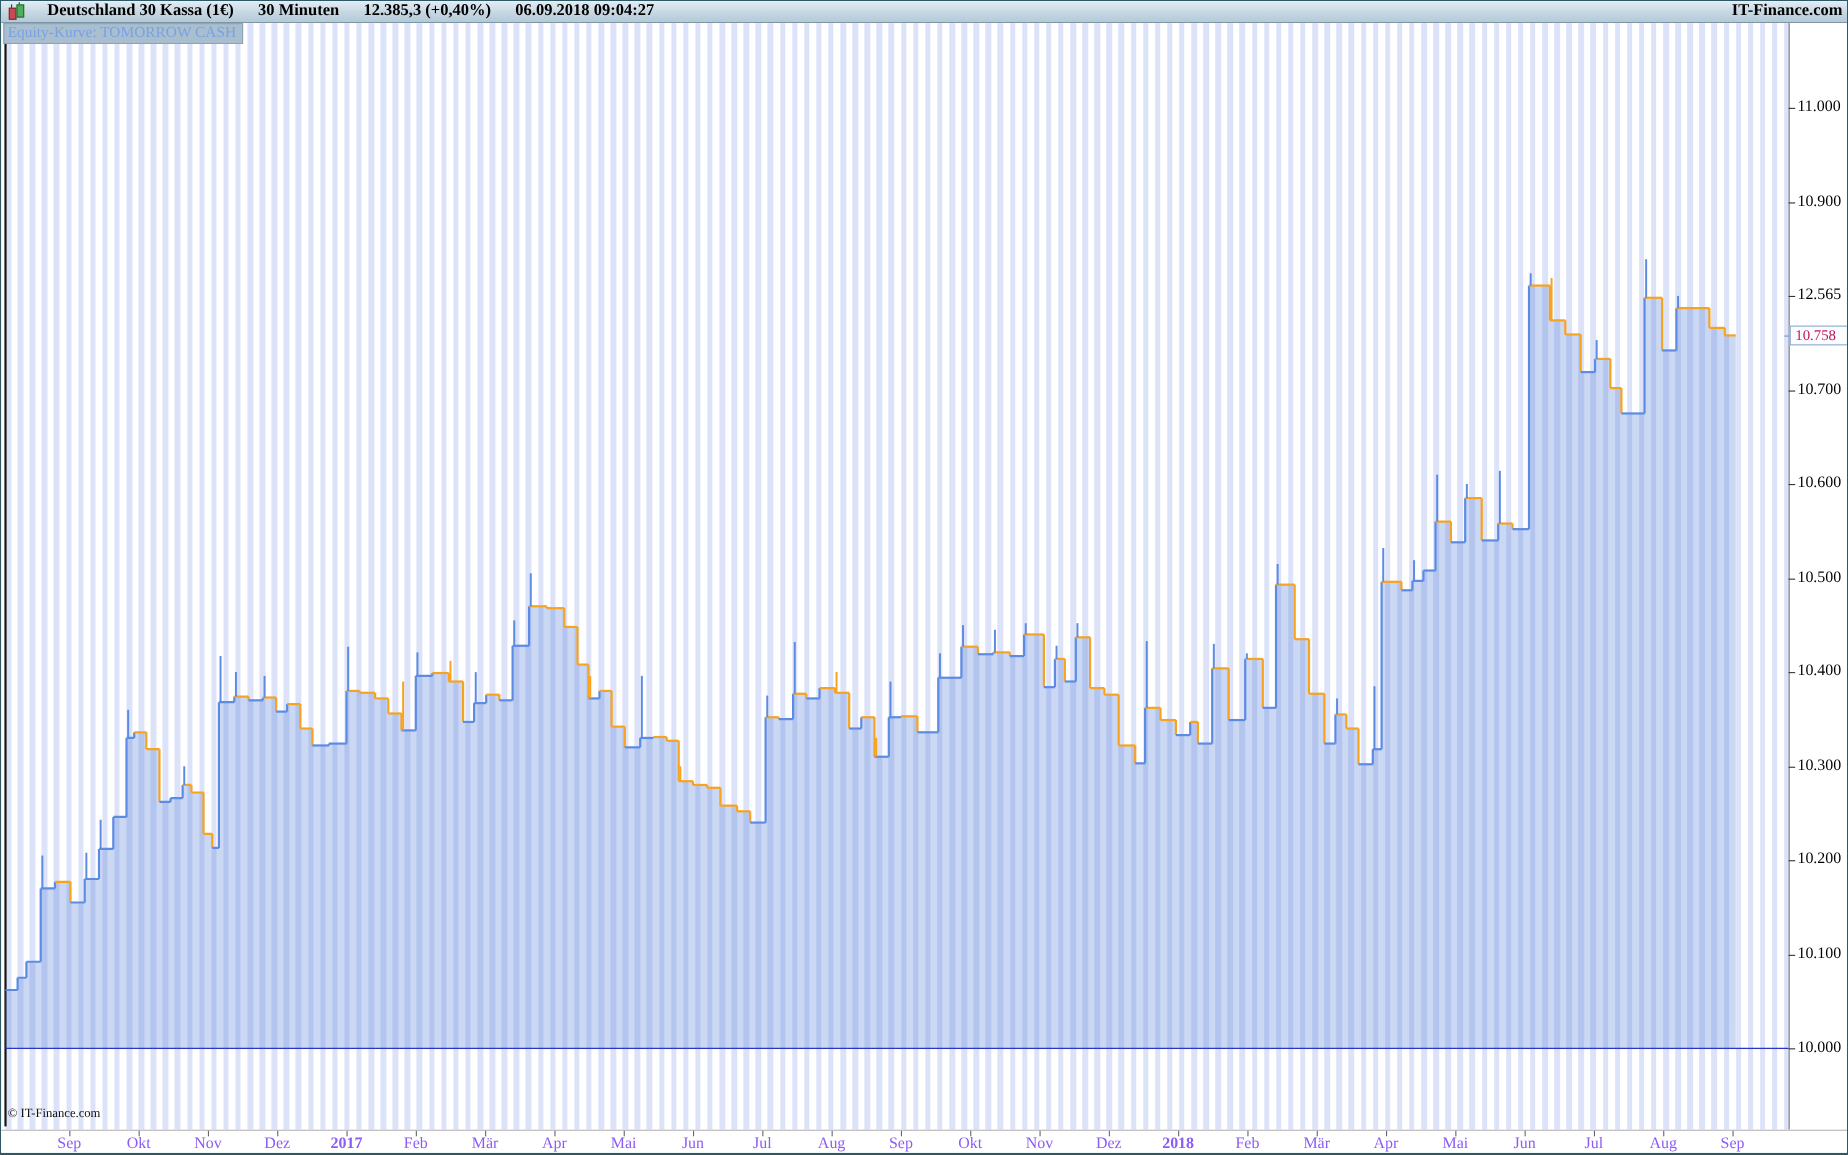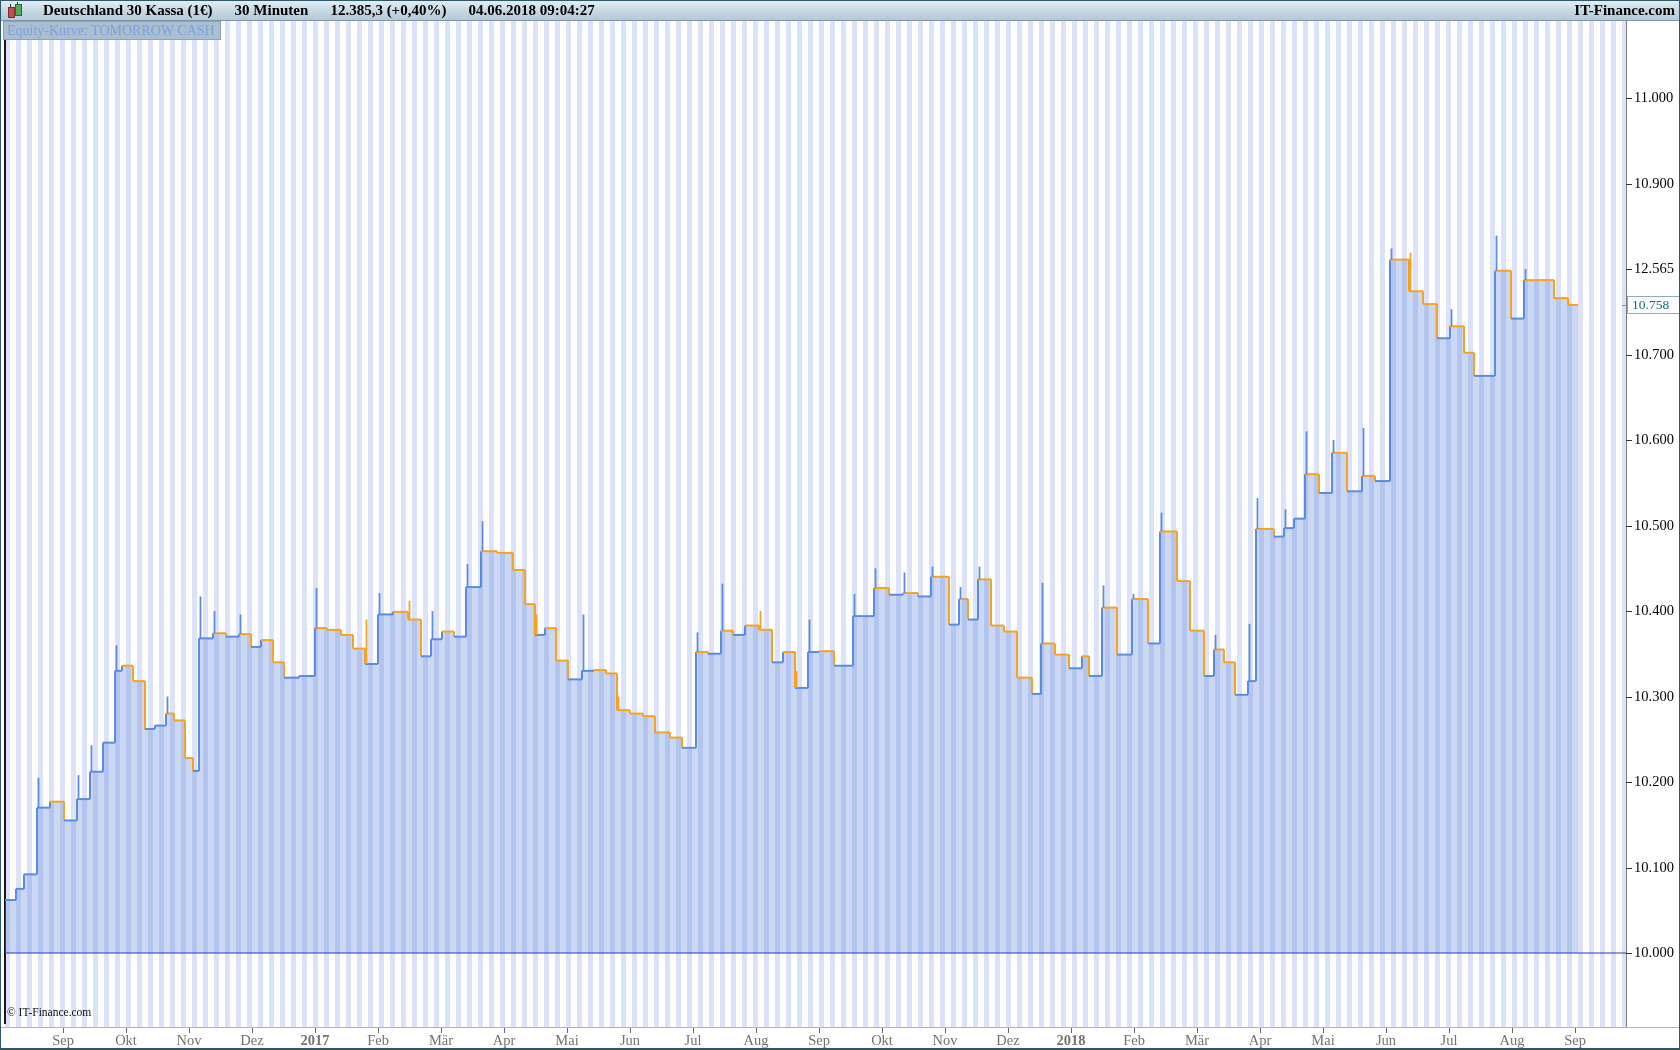--- a/index.html
+++ b/index.html
@@ -25,48 +25,48 @@
   #leftline{position:absolute;left:3px;top:20px;width:2px;height:1003px;background:#161616;}
   #equity-label{position:absolute;left:2px;top:20px;height:15px;padding:1px 5px 1px 3px;
     background:#a9bfd0;border:1px solid #8ba3b5;color:#79a2e2;font-size:14px;line-height:15px;
     white-space:nowrap;z-index:5;}
   svg{position:absolute;left:0;top:20px;}
   .ylab{position:absolute;left:1633px;font-size:14.5px;color:#000;transform:translateY(-53%);white-space:nowrap;}
   .ylab.bold{font-weight:normal;}
   .ytick{position:absolute;left:1625px;width:6px;height:1px;background:#333;}
   
   #curbox{position:absolute;left:1626px;width:53px;height:18px;box-sizing:border-box;
-    border:1px solid #8ca9cc;background:#fbfdff;color:#0f766e;font-size:13.5px;
+    border:1px solid #8ca9cc;background:#fbfdff;color:#be185d;font-size:13.5px;
     line-height:16px;padding-left:4px;z-index:6;}
   #curtick{position:absolute;left:1621px;width:5px;height:1px;background:#6f97d6;z-index:6;}
   
   #xaxis{position:absolute;left:0;top:1026px;width:1680px;height:22px;background:#fff;
     border-top:1px solid #b5b5b5;}
   .xtick{position:absolute;top:0;width:1px;height:5px;background:#666;}
-  .xlab{position:absolute;top:4px;font-size:14.5px;color:#737373;transform:translateX(-50%);white-space:nowrap;}
+  .xlab{position:absolute;top:4px;font-size:14.5px;color:#8b5cf6;transform:translateX(-50%);white-space:nowrap;}
   .xlab.bold{font-weight:bold;}
   #copyright{position:absolute;left:6px;top:1005px;font-size:11.5px;color:#111;z-index:5;}
 </style>
 </head>
 <body>
 
 <div id="window">
 
   <div id="titlebar">
     <div id="tb-left">
       <div id="candles">
         <div class="wick" style="left:5px;top:3px;height:14px;"></div>
         <div class="candle" style="left:3px;top:6px;width:5px;height:9px;background:#c84a52;border:1px solid #7c2e33;"></div>
         <div class="wick" style="left:12px;top:1px;height:14px;"></div>
         <div class="candle" style="left:10px;top:3px;width:5px;height:10px;background:#4fae5c;border:1px solid #2c6b36;"></div>
       </div>
       <span class="tb-text">Deutschland 30 Kassa (1€)</span>
       <span class="tb-text">30 Minuten</span>
       <span class="tb-text">12.385,3 (+0,40%)</span>
-      <span class="tb-text">04.06.2018 09:04:27</span>
+      <span class="tb-text">06.09.2018 09:04:27</span>
     </div>
     <span class="tb-text" id="tb-brand">IT-Finance.com</span>
   </div>
 
   <div id="pane"></div>
   <div id="leftline"></div>
   <svg id="chart-svg" width="1626" height="1006">
       <path d="M 4 932 L 4 878.99 L 4 878.99 L 15 878.99 L 15 867.875 L 23 867.875 L 23 853.34 L 36 853.34 L 36 786.65 L 49 786.65 L 49 780.665 L 63 780.665 L 63 799.475 L 76 799.475 L 76 778.1 L 89 778.1 L 89 750.74 L 102 750.74 L 102 721.67 L 114 721.67 L 114 649.85 L 121 649.85 L 121 644.72 L 132 644.72 L 132 660.11 L 144 660.11 L 144 707.99 L 154 707.99 L 154 704.5699999999999 L 165 704.5699999999999 L 165 692.6 L 173 692.6 L 173 699.4399999999999 L 184 699.4399999999999 L 184 737.06 L 192 737.06 L 192 749.885 L 198 749.885 L 198 617.36 L 212 617.36 L 212 612.23 L 225 612.23 L 225 615.65 L 238 615.65 L 238 613.085 L 250 613.085 L 250 625.91 L 260 625.91 L 260 619.0699999999999 L 272 619.0699999999999 L 272 641.3 L 283 641.3 L 283 656.6899999999999 L 298 656.6899999999999 L 298 654.98 L 314 654.98 L 314 607.1 L 326 607.1 L 326 608.81 L 340 608.81 L 340 613.9399999999999 L 352 613.9399999999999 L 352 627.62 L 364 627.62 L 364 643.01 L 377 643.01 L 377 593.42 L 392 593.42 L 392 590.855 L 407 590.855 L 407 598.55 L 420 598.55 L 420 635.3149999999999 L 430 635.3149999999999 L 430 618.215 L 441 618.215 L 441 610.52 L 453 610.52 L 453 615.65 L 465 615.65 L 465 566.06 L 480 566.06 L 480 530.15 L 496 530.15 L 496 531.86 L 512 531.86 L 512 548.96 L 524 548.96 L 524 583.16 L 534 583.16 L 534 613.9399999999999 L 544 613.9399999999999 L 544 607.1 L 555 607.1 L 555 639.59 L 567 639.59 L 567 658.4 L 581 658.4 L 581 649.85 L 593 649.85 L 593 648.995 L 605 648.995 L 605 652.415 L 616 652.415 L 616 689.18 L 629 689.18 L 629 692.6 L 642 692.6 L 642 695.165 L 654 695.165 L 654 711.41 L 669 711.41 L 669 716.54 L 681 716.54 L 681 726.8 L 695 726.8 L 695 631.04 L 707 631.04 L 707 632.75 L 720 632.75 L 720 609.665 L 732 609.665 L 732 613.9399999999999 L 744 613.9399999999999 L 744 604.535 L 758 604.535 L 758 608.81 L 771 608.81 L 771 641.3 L 782 641.3 L 782 631.04 L 794 631.04 L 794 666.9499999999999 L 807 666.9499999999999 L 807 631.04 L 818 631.04 L 818 630.185 L 833 630.185 L 833 644.72 L 852 644.72 L 852 595.13 L 873 595.13 L 873 566.915 L 888 566.915 L 888 573.755 L 902 573.755 L 902 572.0450000000001 L 917 572.0450000000001 L 917 575.4649999999999 L 930 575.4649999999999 L 930 555.8 L 948 555.8 L 948 603.68 L 958 603.68 L 958 578.03 L 967 578.03 L 967 598.55 L 977 598.55 L 977 558.365 L 990 558.365 L 990 604.535 L 1003 604.535 L 1003 610.52 L 1016 610.52 L 1016 656.6899999999999 L 1031 656.6899999999999 L 1031 672.935 L 1040 672.935 L 1040 622.49 L 1054 622.49 L 1054 633.605 L 1068 633.605 L 1068 647.285 L 1081 647.285 L 1081 635.3149999999999 L 1088 635.3149999999999 L 1088 654.98 L 1101 654.98 L 1101 586.5799999999999 L 1116 586.5799999999999 L 1116 633.605 L 1131 633.605 L 1131 578.03 L 1147 578.03 L 1147 622.49 L 1159 622.49 L 1159 510.485 L 1176 510.485 L 1176 560.075 L 1189 560.075 L 1189 609.665 L 1203 609.665 L 1203 654.98 L 1213 654.98 L 1213 628.475 L 1223 628.475 L 1223 641.3 L 1234 641.3 L 1234 673.79 L 1247 673.79 L 1247 660.11 L 1255 660.11 L 1255 507.9200000000001 L 1273 507.9200000000001 L 1273 515.615 L 1283 515.615 L 1283 507.06500000000005 L 1293 507.06500000000005 L 1293 497.65999999999997 L 1304 497.65999999999997 L 1304 453.2 L 1318 453.2 L 1318 472.01 L 1331 472.01 L 1331 431.825 L 1346 431.825 L 1346 470.3 L 1361 470.3 L 1361 454.90999999999997 L 1374 454.90999999999997 L 1374 460.03999999999996 L 1389 460.03999999999996 L 1389 238.59500000000003 L 1408 238.59500000000003 L 1408 270.23 L 1422 270.23 L 1422 283.055 L 1436 283.055 L 1436 317.255 L 1449 317.255 L 1449 305.28499999999997 L 1463 305.28499999999997 L 1463 331.78999999999996 L 1473 331.78999999999996 L 1473 354.875 L 1494 354.875 L 1494 249.71000000000004 L 1510 249.71000000000004 L 1510 297.59000000000003 L 1523 297.59000000000003 L 1523 259.115 L 1553 259.115 L 1553 277.07 L 1567 277.07 L 1567 283.90999999999997 L 1577 283.90999999999997 L 1577 932 Z" fill="rgba(90,130,220,0.315)"></path>
       <path d="M 4 932 L 1625 932" fill="none" stroke="#2a35c8" stroke-width="1.2"></path>
       <path d="M 4 878.99 L 15 878.99" fill="none" stroke="#5c8be4" stroke-width="2"></path>

